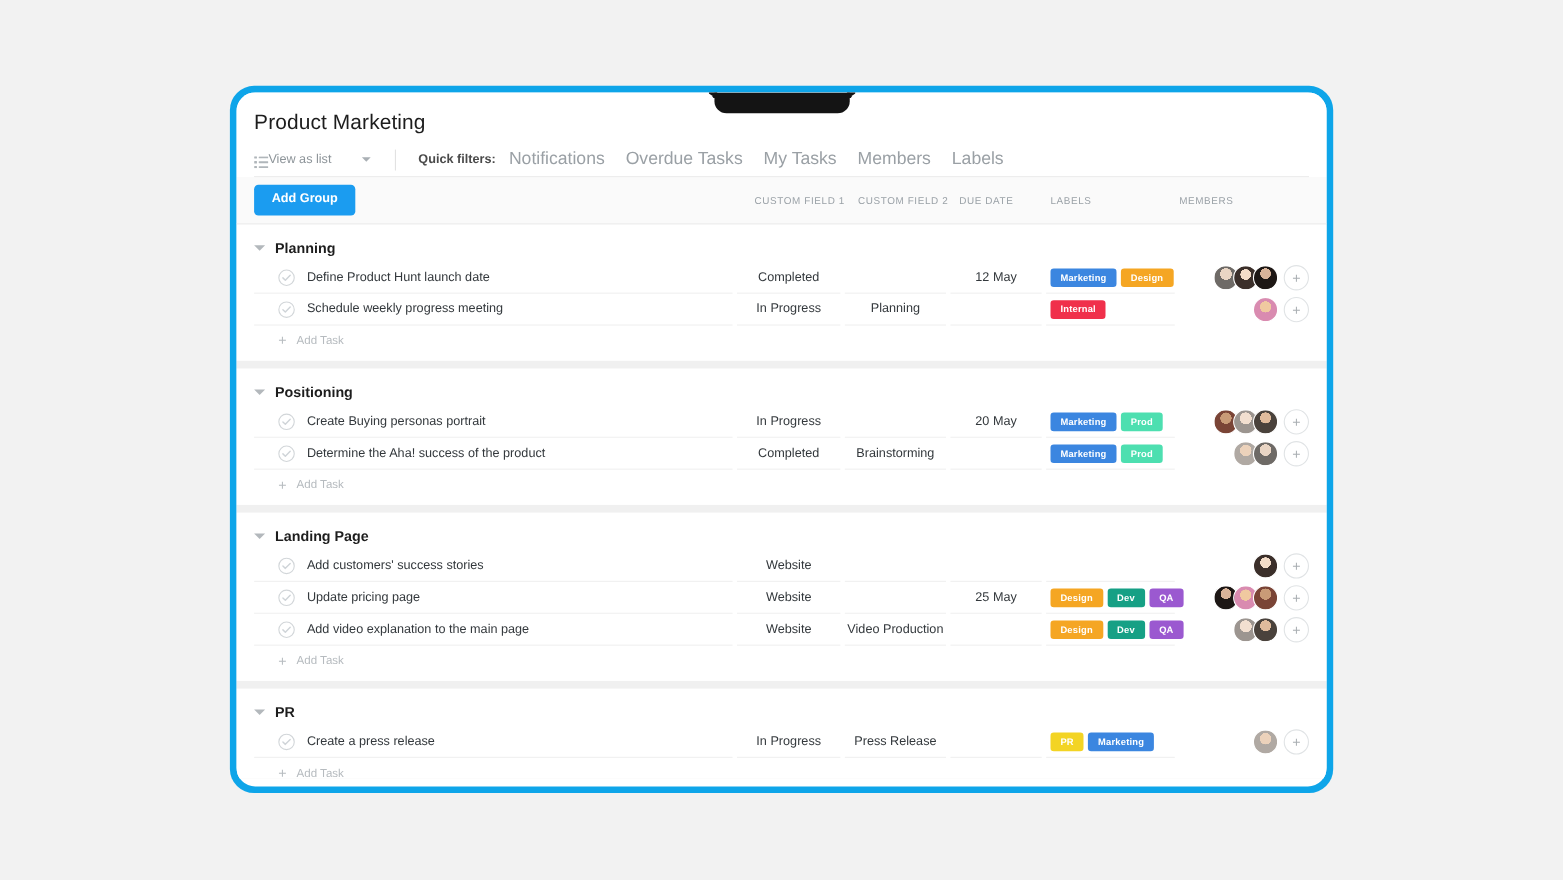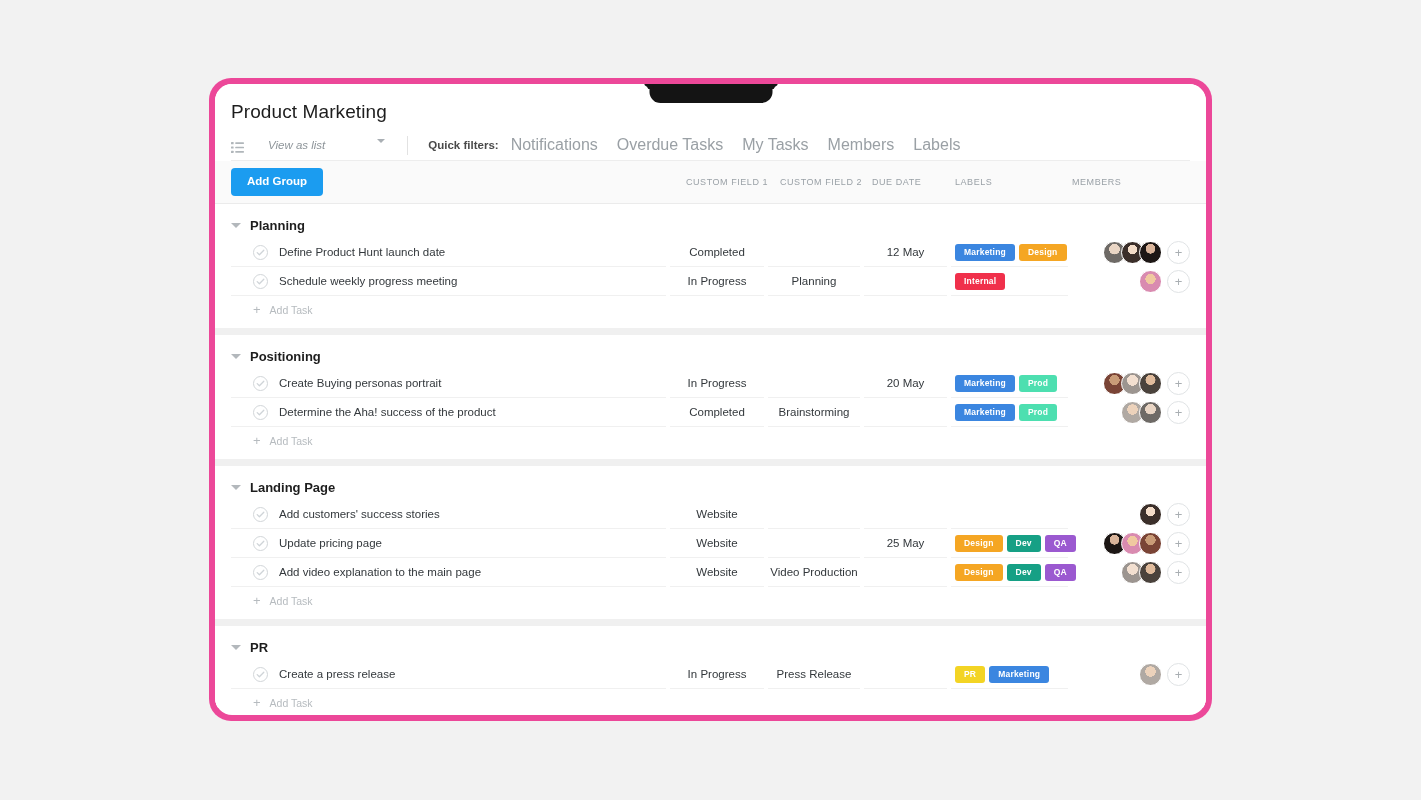--- a/index.html
+++ b/index.html
@@ -9,21 +9,21 @@
     font-family: "Liberation Sans", sans-serif;
     overflow: hidden;
   }
   #stage { position: relative; width: 1421px; height: 800px; }
 
   
   .device {
     position: absolute;
     left: 209px; top: 78px;
     width: 1003px; height: 643px;
-    background: #ec4899;
+    background: #0ea5e9;
     border-radius: 22px;
     padding: 6px;
   }
   .screen {
     position: relative;
     width: 100%; height: 100%;
     background: #ffffff;
     border-radius: 17px;
     overflow: hidden;
   }
@@ -59,21 +59,21 @@
   .page-title {
     font-size: 19px; color: #1d1d1d; font-weight: 400;
     letter-spacing: .1px; line-height: 24px;
   }
   .toolbar {
     display: flex; align-items: center;
     gap: 0; height: 31px; margin-top: 6px;
     border-bottom: 1px solid #ededed;
     position: relative;
   }
-  .view-select { display: flex; align-items: flex-start; gap: 24px; cursor: pointer; font-style: italic; }
+  .view-select { display: flex; align-items: center; gap: 0; cursor: pointer; }
   .list-icon { width: 13px; height: 11px; display: block; }
   .view-label { font-size: 11.5px; color: #8d9499; }
   .caret-sm {
     width: 0; height: 0; margin-left: 28px;
     border-left: 4px solid transparent;
     border-right: 4px solid transparent;
     border-top: 4px solid #a9afb4;
   }
   .vdiv { width: 1px; height: 19px; background: #e2e2e2; margin: 0 20px 0 22px; }
   .qf-label { font-size: 11.5px; color: #4a4a4a; font-weight: bold; margin-right: 12px; }

